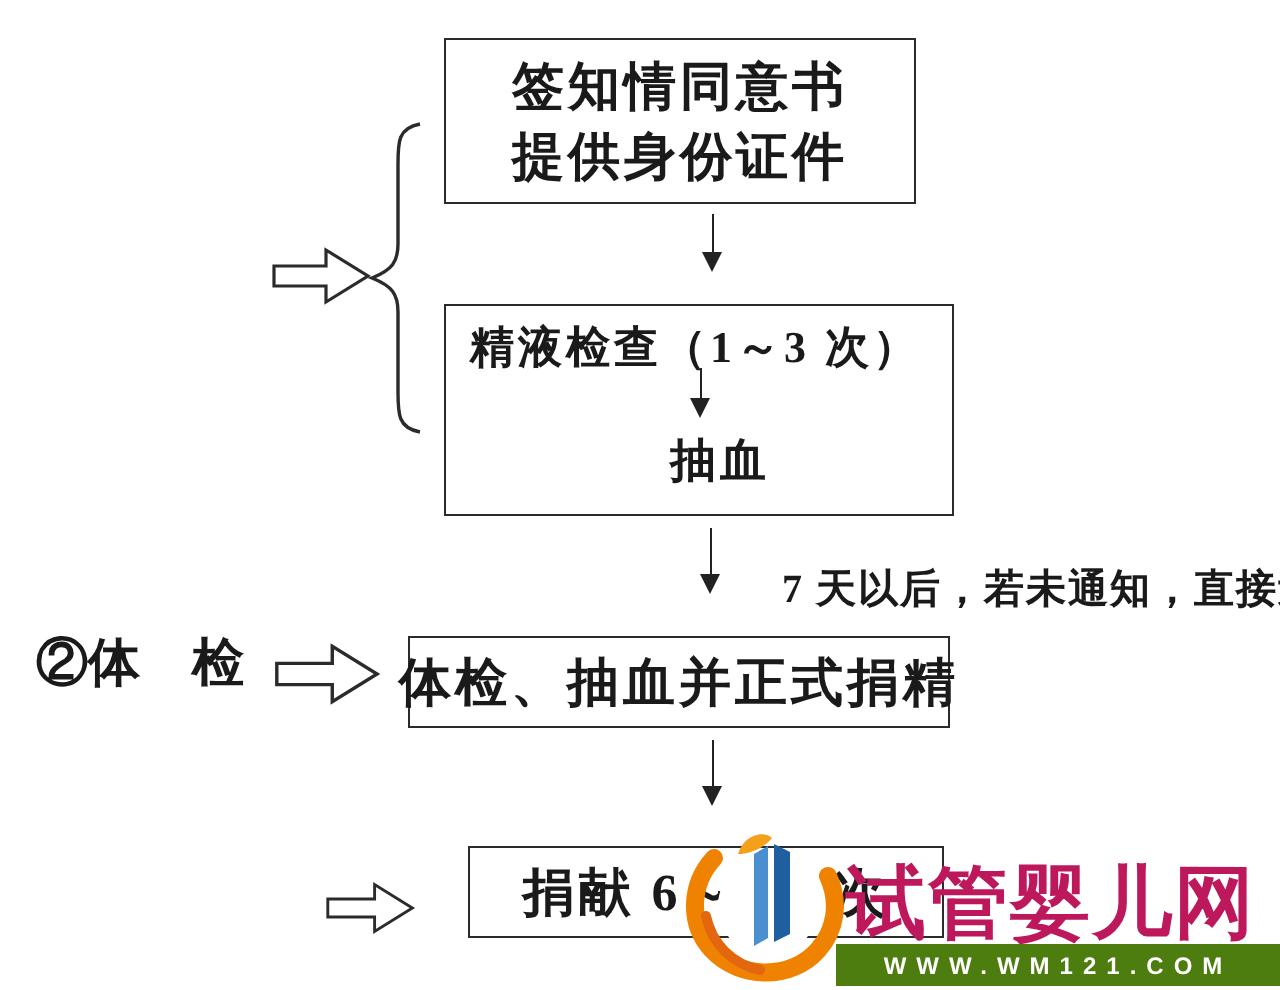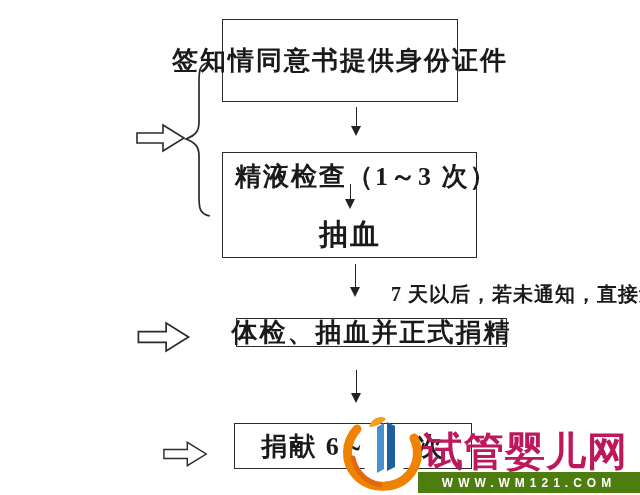--- a/index.html
+++ b/index.html
@@ -15,22 +15,22 @@
   }
   .step-label{position:absolute;font-size:26px;font-weight:600;white-space:nowrap;}
   .varrow{position:absolute;width:0;border-left:1.7px solid #222222;}
   .varrow::after{
     content:"";position:absolute;left:-6px;bottom:-10px;width:0;height:0;
     border:5px solid transparent;border-top:10px solid #222222;
   }
   .note{position:absolute;background:#ffffff;white-space:nowrap;font-weight:600;z-index:3;}
   .qualified{font-size:19px;padding:0 2px;letter-spacing:1px;}
   .waitnote{font-size:20px;letter-spacing:1px;}
-  .box-title{position:absolute;left:12px;top:6px;font-size:26px;}
-  .blood{position:absolute;left:96px;top:62px;font-size:29px;}
+  .box-title{position:absolute;left:12px;top:6px;font-size:22px;}
+  .blood{position:absolute;left:112px;top:62px;font-size:23px;}
   .bigtext{font-size:26px;}
   .wm-title{
     position:absolute;left:423px;top:424px;font-size:40px;font-weight:700;
     color:#be185d;letter-spacing:1px;white-space:nowrap;z-index:5;
     font-family:"Liberation Serif","DejaVu Serif",serif;
   }
   .url-bar{
     position:absolute;left:418px;top:472px;width:222px;height:21px;background:#4d7c0f;
     display:flex;align-items:center;justify-content:center;z-index:6;
   }
@@ -39,55 +39,56 @@
     font-size:12px;font-weight:700;letter-spacing:5px;white-space:nowrap;
   }
   svg{position:absolute;overflow:visible;}
   .donation-gap{display:inline-block;width:48px;}
 </style>
 </head>
 <body>
 
 <div id="canvas">
 
+  <div class="step-label" style="left:18px;top:314px;">②体　检</div>
 
   <svg style="left:136px;top:123px;" width="50" height="30" viewBox="0 0 50 30">
     <polygon points="1,10 27,10 27,2 48,15 27,28 27,20 1,20" fill="#ffffff" stroke="#2b2b2b" stroke-width="1.6"></polygon>
   </svg>
   <svg style="left:133px;top:321px;" width="62" height="32" viewBox="0 0 50 30">
     <polygon points="1,10 27,10 27,2 48,15 27,28 27,20 1,20" fill="#ffffff" stroke="#2b2b2b" stroke-width="1.6"></polygon>
   </svg>
   <svg style="left:163px;top:437px;" width="45" height="34" viewBox="0 0 50 30">
     <polygon points="1,10 27,10 27,2 48,15 27,28 27,20 1,20" fill="#ffffff" stroke="#2b2b2b" stroke-width="1.6"></polygon>
   </svg>
 
   <svg style="left:184px;top:60px;" width="28" height="158" viewBox="0 0 28 158">
     <path d="M26,2 C15,4 15,11 15,22 L15,62 C15,71 12,75 2,79 C12,83 15,87 15,96 L15,136 C15,147 15,154 26,156" fill="none" stroke="#2b2b2b" stroke-width="1.7"></path>
   </svg>
 
-  <div class="flow-box" style="left:222px;top:19px;width:236px;height:83px;flex-direction:row;">
+  <div class="flow-box" style="left:222px;top:19px;width:236px;height:83px;flex-direction:column;">
     <span class="cjk bigtext">签知情同意书</span>
     <span class="cjk bigtext">提供身份证件</span>
   </div>
 
   <div class="varrow" style="left:356px;top:107px;height:24px;"></div>
 
   <div class="flow-box" style="left:222px;top:152px;width:255px;height:106px;justify-content:flex-start;align-items:flex-start;">
     <span class="cjk box-title">精液检查（1～3 次）</span>
     <span class="cjk blood">抽血</span>
   </div>
 
   <div class="varrow" style="left:350px;top:184px;height:20px;z-index:2;"></div>
 
 
   <div class="varrow" style="left:355px;top:264px;height:28px;"></div>
 
   <div class="note waitnote cjk" style="left:391px;top:281px;">7 天以后，若未通知，直接过来</div>
 
-  <div class="flow-box" style="left:236px;top:318px;width:271px;height:29px;">
+  <div class="flow-box" style="left:204px;top:318px;width:271px;height:46px;">
     <span class="cjk bigtext">体检、抽血并正式捐精</span>
   </div>
 
   <div class="varrow" style="left:356px;top:370px;height:28px;"></div>
 
   <div class="flow-box" style="left:234px;top:423px;width:238px;height:46px;">
     <span class="cjk bigtext">捐献 6～</span>
     <span class="donation-gap"></span>
     <span class="cjk bigtext">次</span>
   </div>

